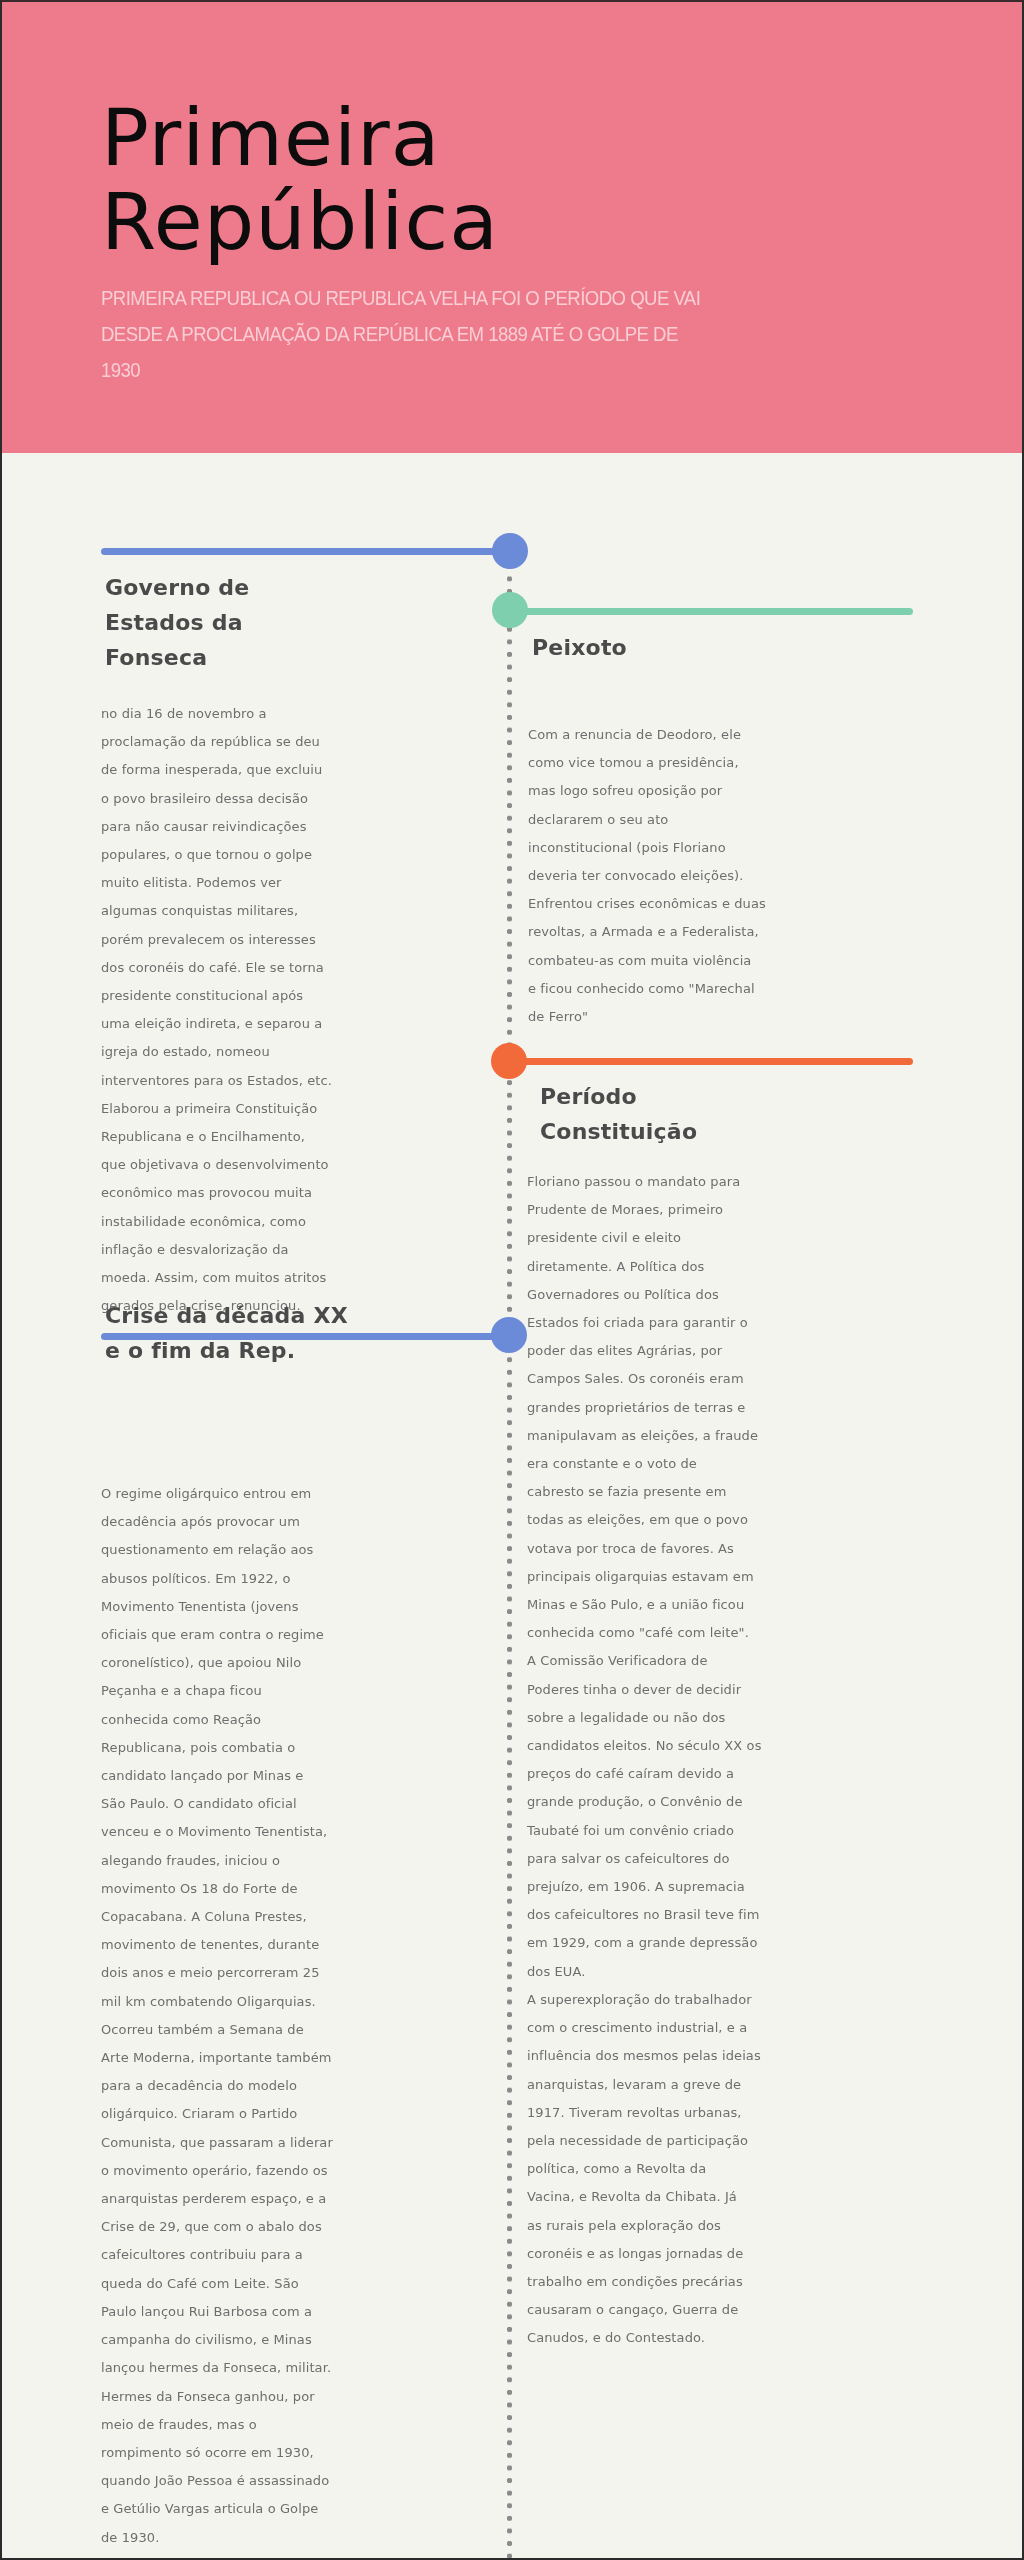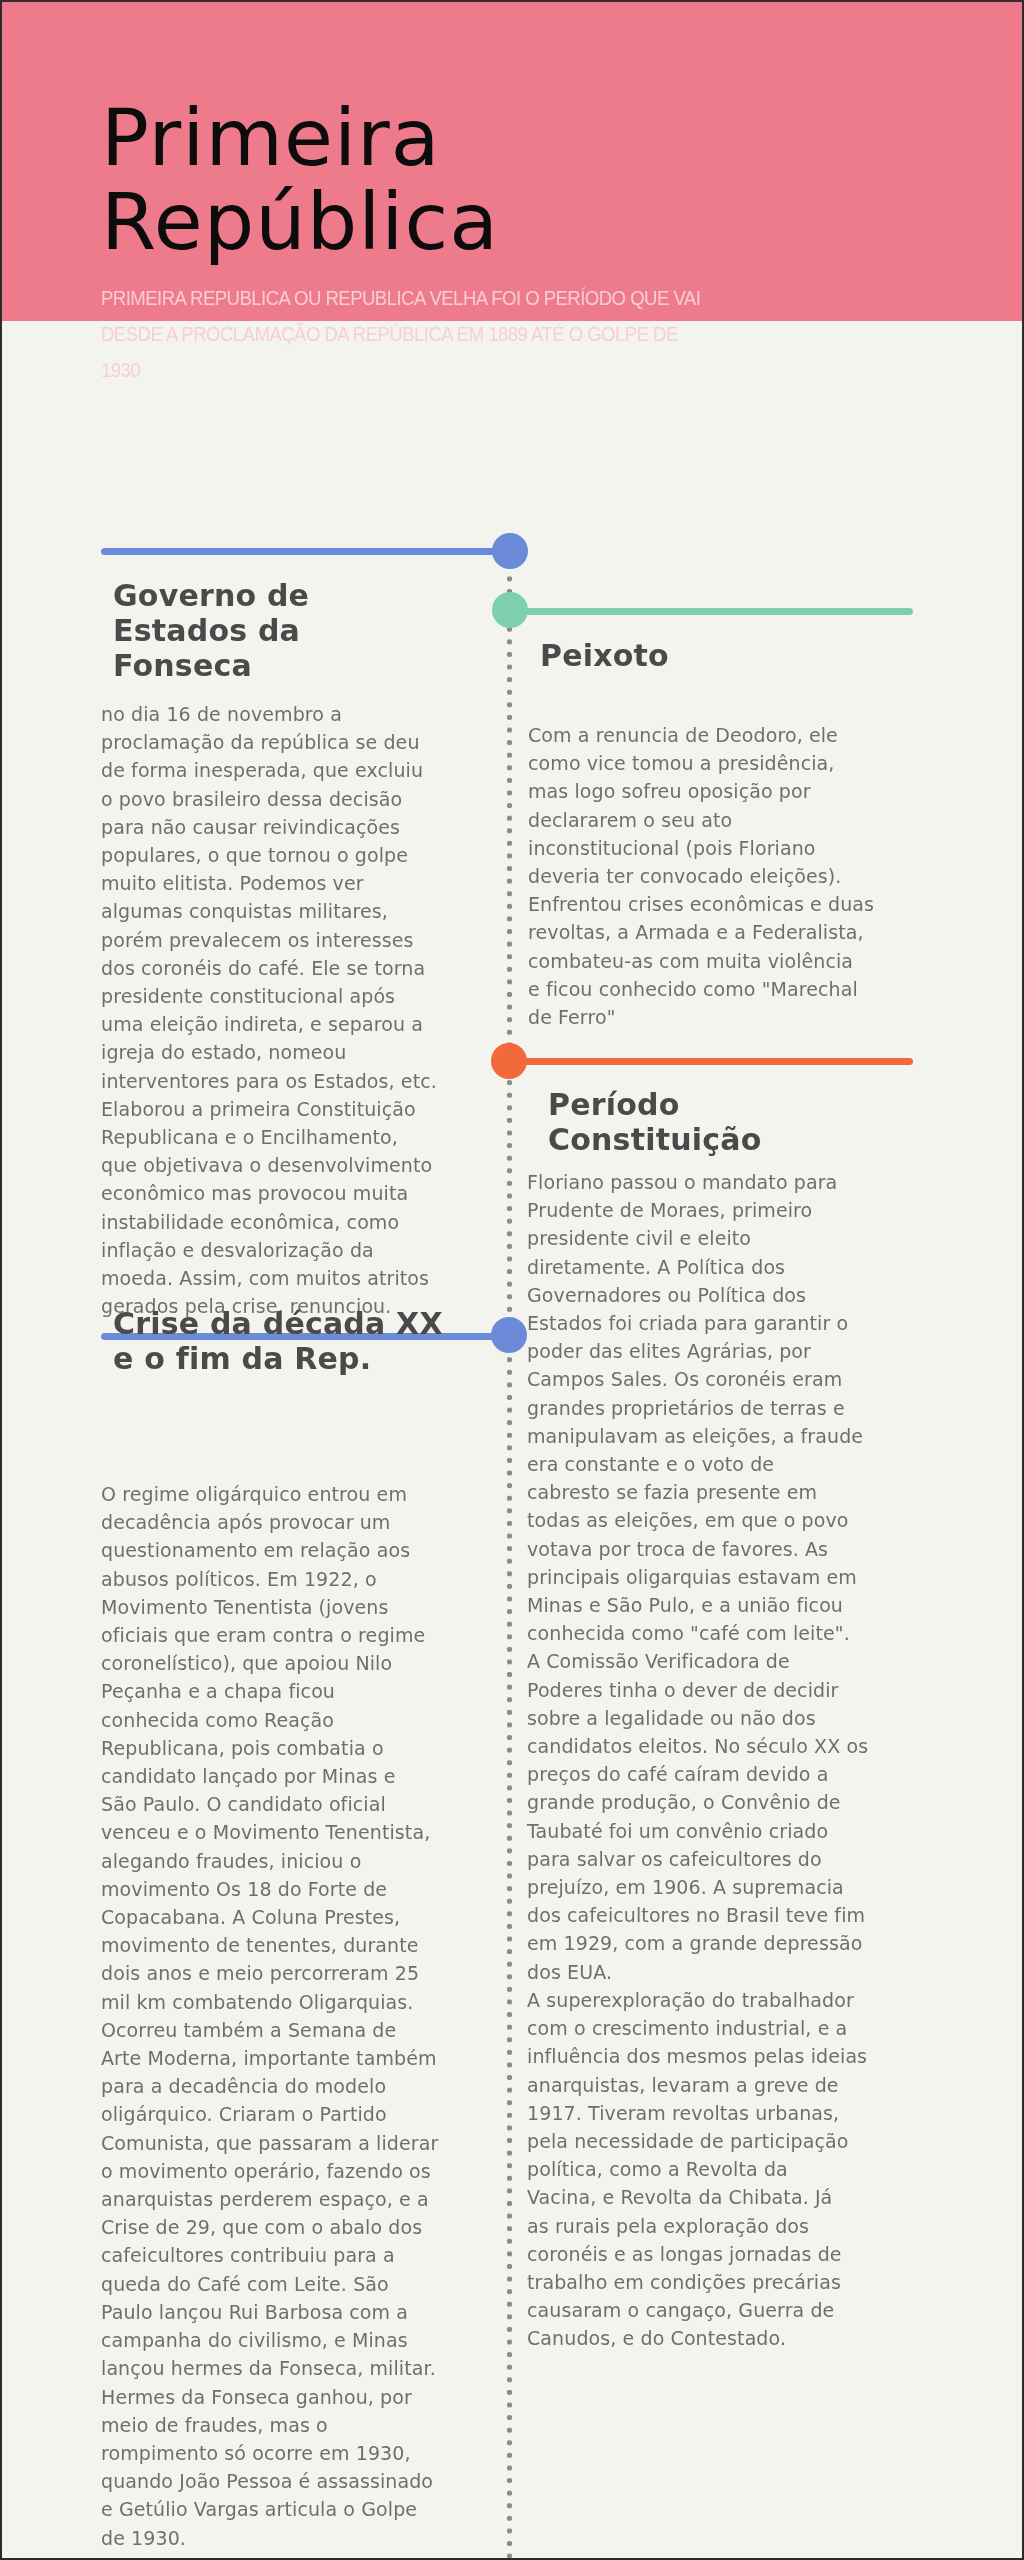--- a/index.html
+++ b/index.html
@@ -8,21 +8,21 @@
     background:#F4F4EF;
     font-family:"Liberation Sans", sans-serif;
     box-sizing:border-box;
   }
   .frame {
     position:absolute; left:0; top:0; width:1024px; height:2560px;
     box-sizing:border-box; border:2px solid #2b2b2b; border-top-color:#3a2a2d;
     pointer-events:none; z-index:10;
   }
   .header {
-    position:absolute; left:0; top:0; width:1024px; height:321px;
+    position:absolute; left:0; top:0; width:1024px; height:453px;
     background:#EE7B8C;
   }
   .title {
     position:absolute; left:101px; top:96px; margin:0;
     font-family:"DejaVu Sans", sans-serif;
     font-weight:400; font-size:78px; line-height:84px; color:#0c0c0c;
     letter-spacing:1px;
     transform-origin:left top; transform:scaleX(1.02);
   }
   .title span { display:block; }
@@ -34,28 +34,28 @@
     transform-origin:left top; transform:scaleX(0.93);
   }
   .vline {
     position:absolute; left:507px; top:560px; width:5px; height:2000px;
     background-image:radial-gradient(circle, #8b8b8b 2.6px, transparent 2.9px);
     background-size:5px 12.6px; background-repeat:repeat-y;
   }
   .hline { position:absolute; height:7px; border-radius:4px; }
   .node { position:absolute; width:36px; height:36px; border-radius:50%; }
   .heading {
-    position:absolute; margin:12px;
+    position:absolute; margin:4px;
     font-family:"DejaVu Sans", sans-serif; font-weight:600;
-    font-size:30px; line-height:35px; color:#4a4a4a; letter-spacing:0.2px;
+    font-size:22px; line-height:35px; color:#4a4a4a; letter-spacing:0.2px;
   }
   .body-text {
     position:absolute; margin:0;
     font-family:"DejaVu Sans", sans-serif;
-    font-size:19px; line-height:28.2px; color:#6e6e6e;
+    font-size:13px; line-height:28.2px; color:#6e6e6e;
     letter-spacing:0.1px; white-space:pre-line;
   }
   .body-text span { display:block; white-space:nowrap; }
 </style>
 </head>
 <body>
 
 <div class="frame"></div>
 
 <div class="header">

